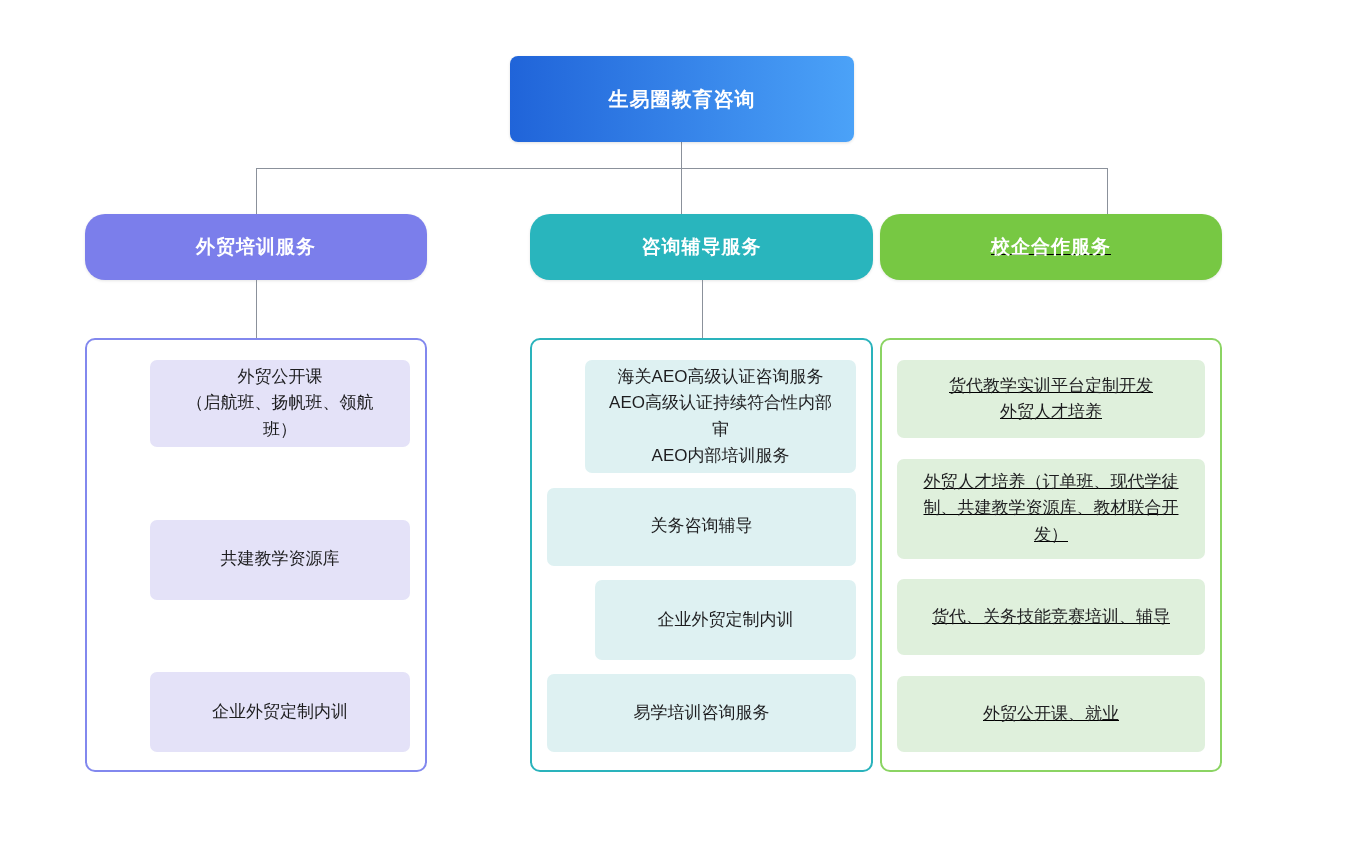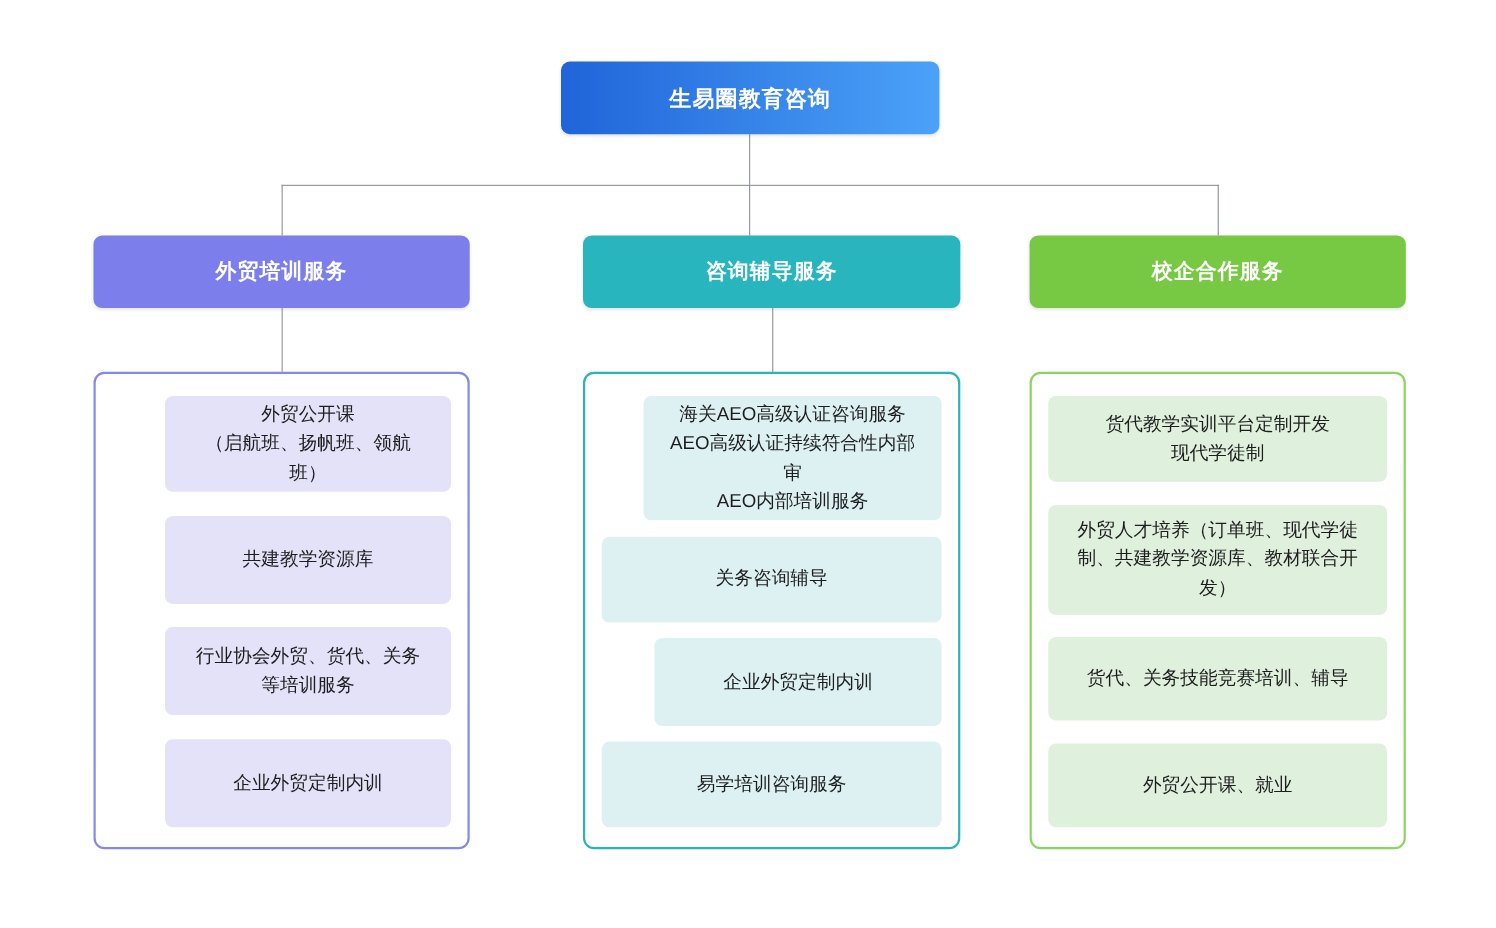--- a/index.html
+++ b/index.html
@@ -9,34 +9,34 @@
   
   .line{position:absolute;background:var(--line,#8b919b);}
   .line-root-v{left:681px;top:122px;width:1px;height:46px;}
   .line-h{left:256px;top:168px;width:852px;height:1px;}
   .line-v-left{left:256px;top:168px;width:1px;height:46px;}
   .line-v-mid{left:681px;top:168px;width:1px;height:46px;}
   .line-v-right{left:1107px;top:168px;width:1px;height:46px;}
 
   
   .root-node{
-    position:absolute;left:510px;top:56px;width:344px;height:66px;
+    position:absolute;left:510px;top:56px;width:344px;height:86px;
     border-radius:8px;display:flex;align-items:center;justify-content:center;
     color:#fff;font-size:20px;font-weight:bold;letter-spacing:1px;
     box-shadow:0 1px 3px rgba(0,0,0,.12);
   }
 
   
   .branch{position:absolute;top:214px;width:342px;}
   #branch-0{left:85px;}
   #branch-1{left:530px;width:343px;}
-  #branch-2{left:936px;}
+  #branch-2{left:880px;text-decoration:underline;}
 
   .branch-header{
-    height:66px;border-radius:8px;background:var(--hdr);
+    height:66px;border-radius:20px;background:var(--hdr);
     display:flex;align-items:center;justify-content:center;
     color:#fff;font-size:19px;font-weight:bold;letter-spacing:1px;
     box-shadow:0 1px 3px rgba(0,0,0,.10);
   }
   .branch-connector{
     position:absolute;left:50%;top:66px;width:1px;height:58px;
     background:var(--line,#8b919b);
   }
 
   .branch-body{
@@ -75,21 +75,20 @@
 
   <section class="branch" id="branch-0" style="--hdr: #7b7eeb; --brd: #8288ee; --item-bg: #e4e2f8;">
     <div class="branch-header">
       <span>外贸培训服务</span>
     </div>
     <div class="branch-connector"></div>
     <div class="branch-body">
       <div class="item mh-80">外贸公开课
 （启航班、扬帆班、领航班）</div>
       <div class="item mh-80">共建教学资源库</div>
-      <div class="item mh-80">行业协会外贸、货代、关务等培训服务</div>
       <div class="item mh-80">企业外贸定制内训</div>
     </div>
   </section>
 
   <section class="branch" id="branch-1" style="--hdr: #29b5bd; --brd: #2ab3bc; --item-bg: #def1f2;">
     <div class="branch-header">
       <span>咨询辅导服务</span>
     </div>
     <div class="branch-connector"></div>
     <div class="branch-body">
@@ -102,20 +101,20 @@
     </div>
   </section>
 
   <section class="branch no-connector" id="branch-2" style="--hdr: #77c843; --brd: #8bd463; --item-bg: #dff0dc;">
     <div class="branch-header">
       <span>校企合作服务</span>
     </div>
 
     <div class="branch-body">
       <div class="item mh-78">货代教学实训平台定制开发
-现代学徒制</div>
+外贸人才培养</div>
       <div class="item mh-100">外贸人才培养（订单班、现代学徒制、共建教学资源库、教材联合开发）</div>
       <div class="item mh-76">货代、关务技能竞赛培训、辅导</div>
       <div class="item mh-76">外贸公开课、就业</div>
     </div>
   </section>
 
 </div>
 
 </body></html>

